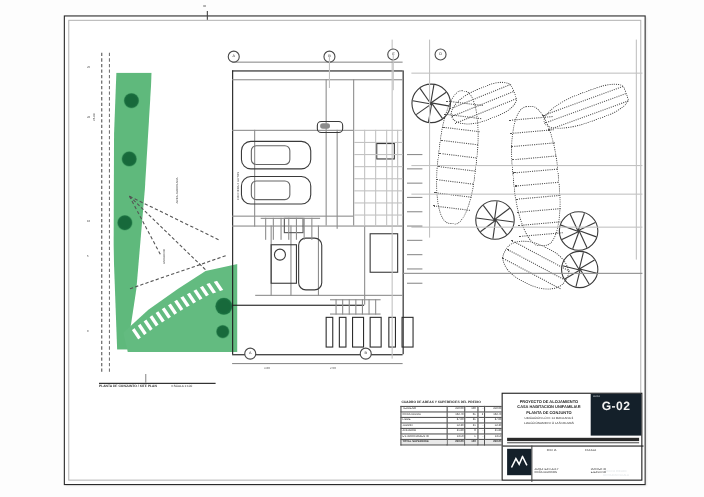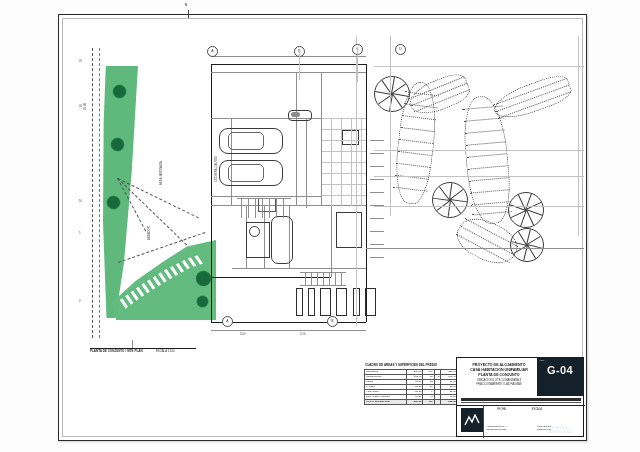--- a/index.html
+++ b/index.html
@@ -433,21 +433,21 @@
             <td class="num"></td>
             <td class="num">250.00</td>
           </tr>
         </tbody>
     </table>
   </div>
 
   <div id="titleblock">
     <div id="tb-dark"></div>
     <div id="tb-sheetlabel">HOJA</div>
-    <div id="tb-sheetno">G-04</div>
+    <div id="tb-sheetno">G-02</div>
     <div id="tb-darkfoot">
       <div>FECHA  DIBUJO</div>
       <div>REVISION  ESCALA</div>
     </div>
 
     <div id="tb-proj">
       <div>PROYECTO  DE ALOJAMIENTO</div>
       <div>CASA HABITACION  UNIFAMILIAR</div>
       <div>PLANTA DE CONJUNTO</div>
     </div>

